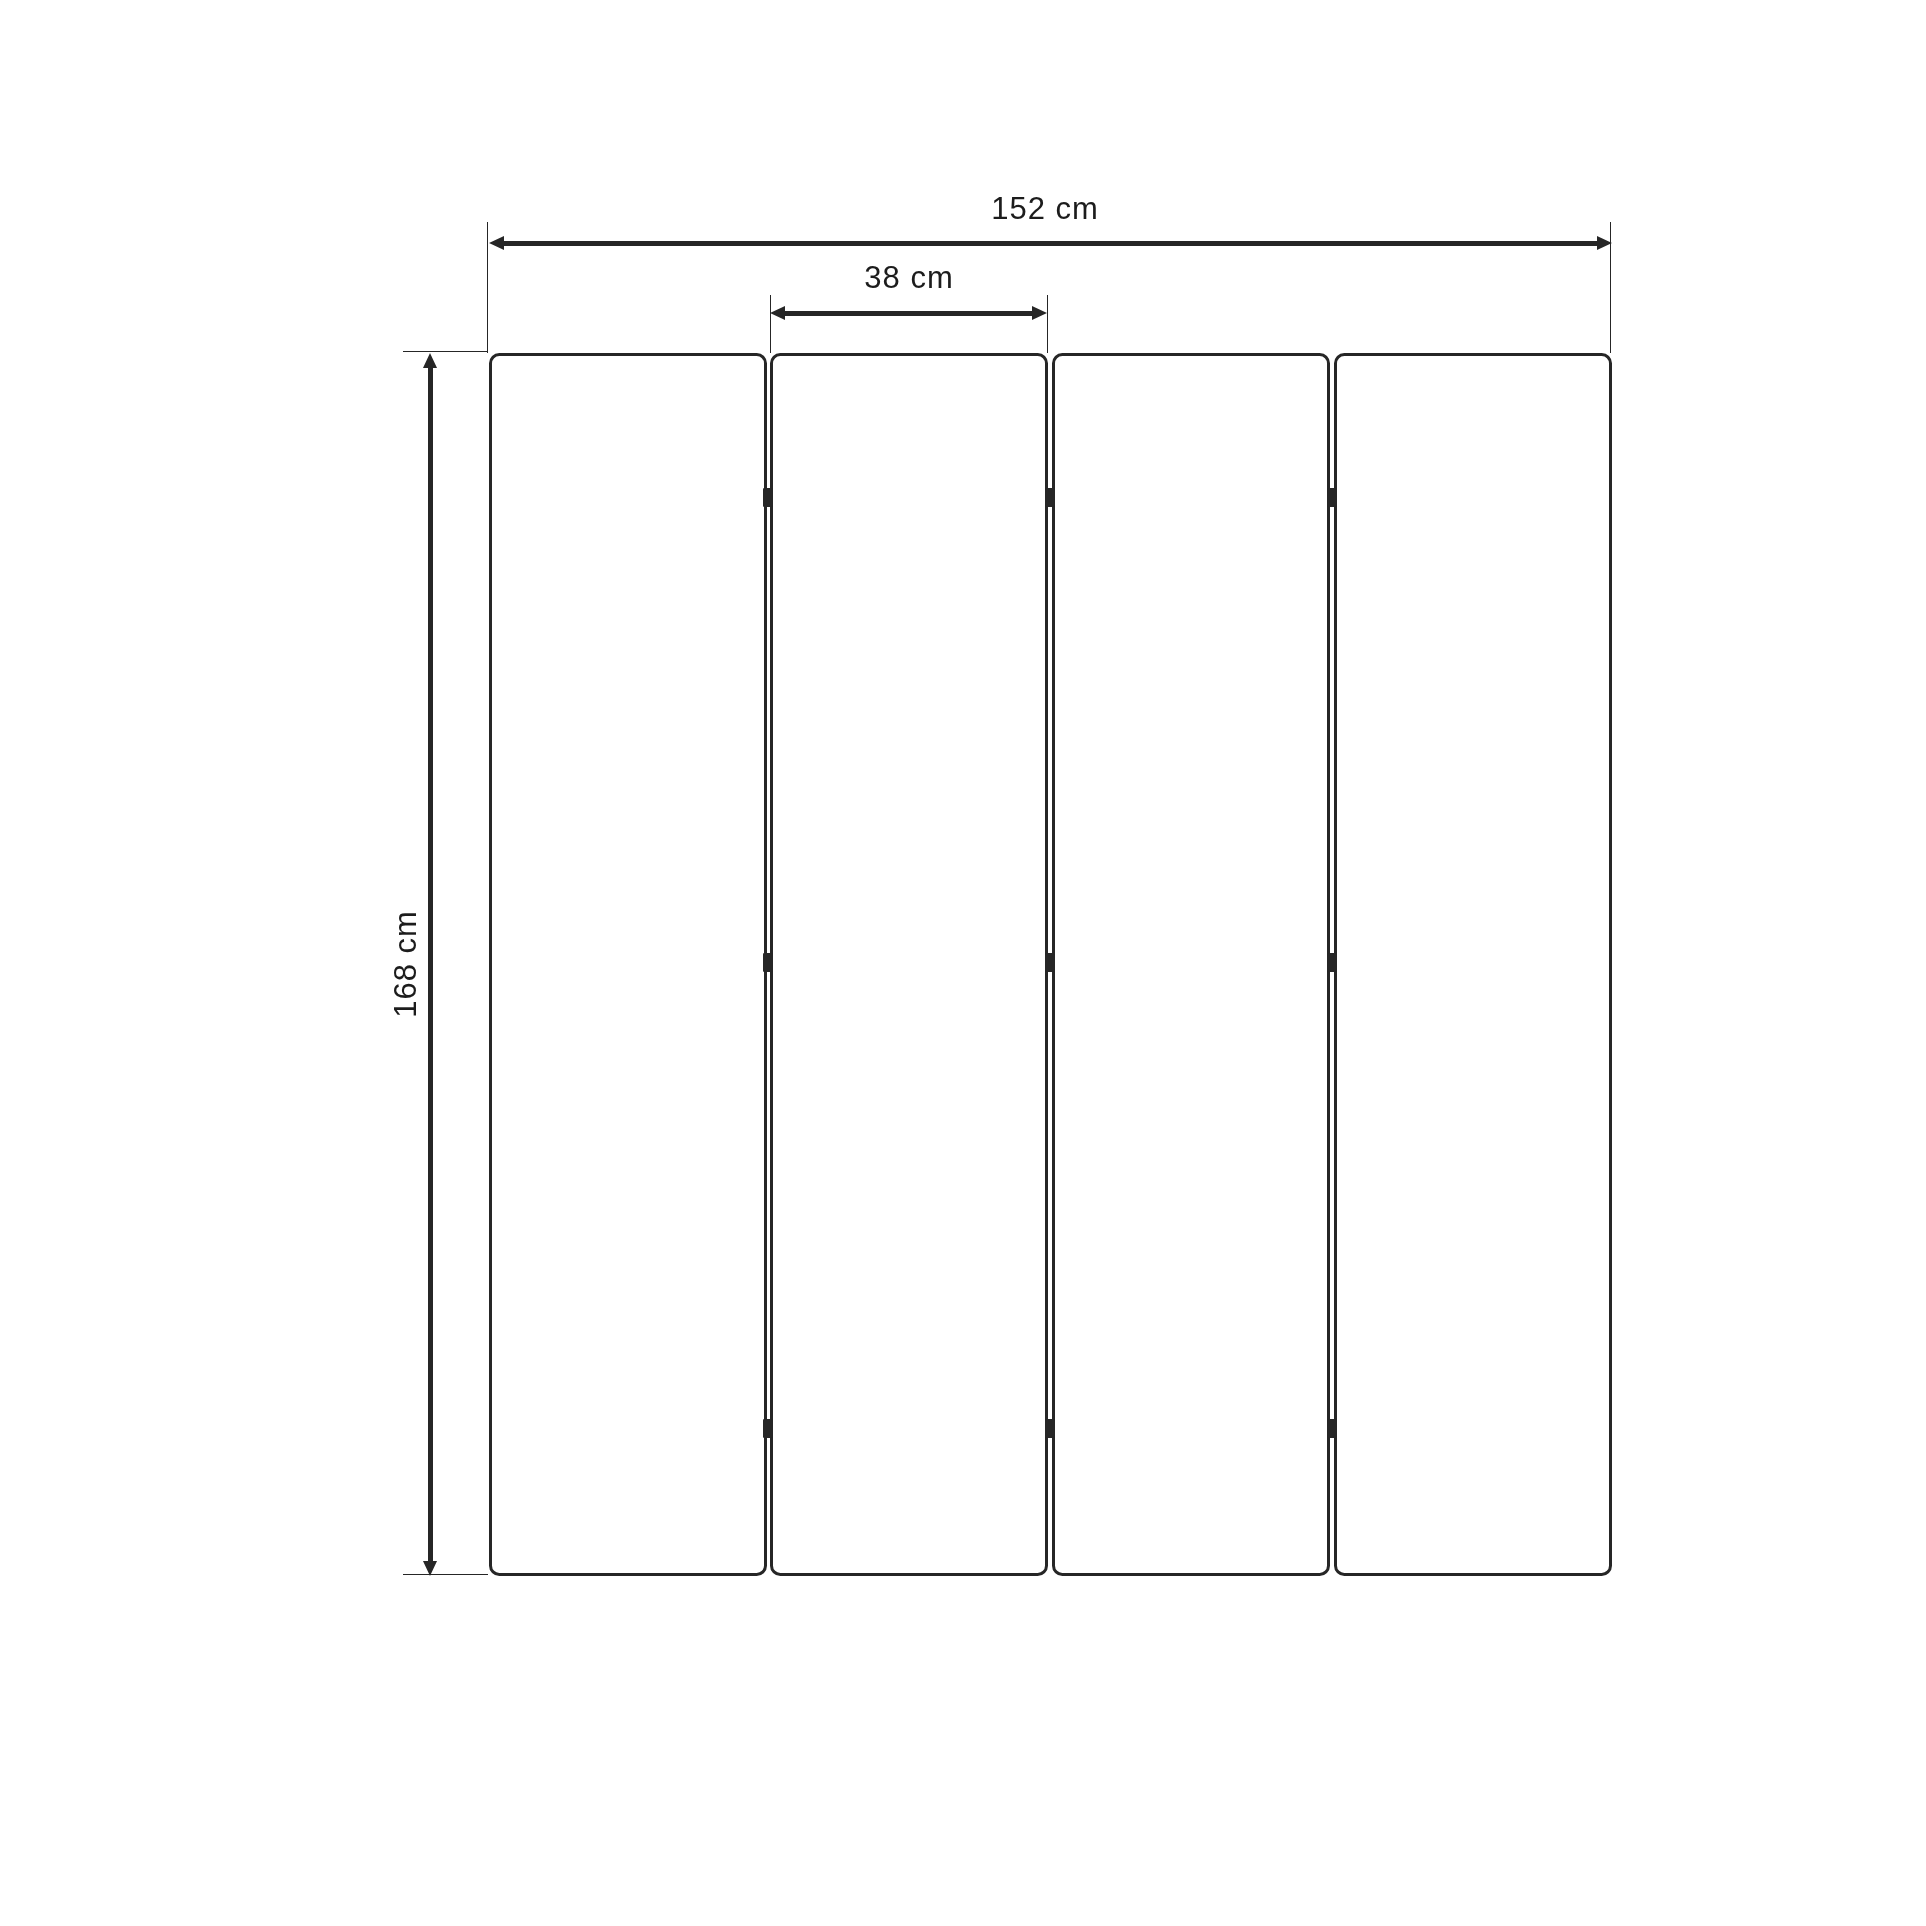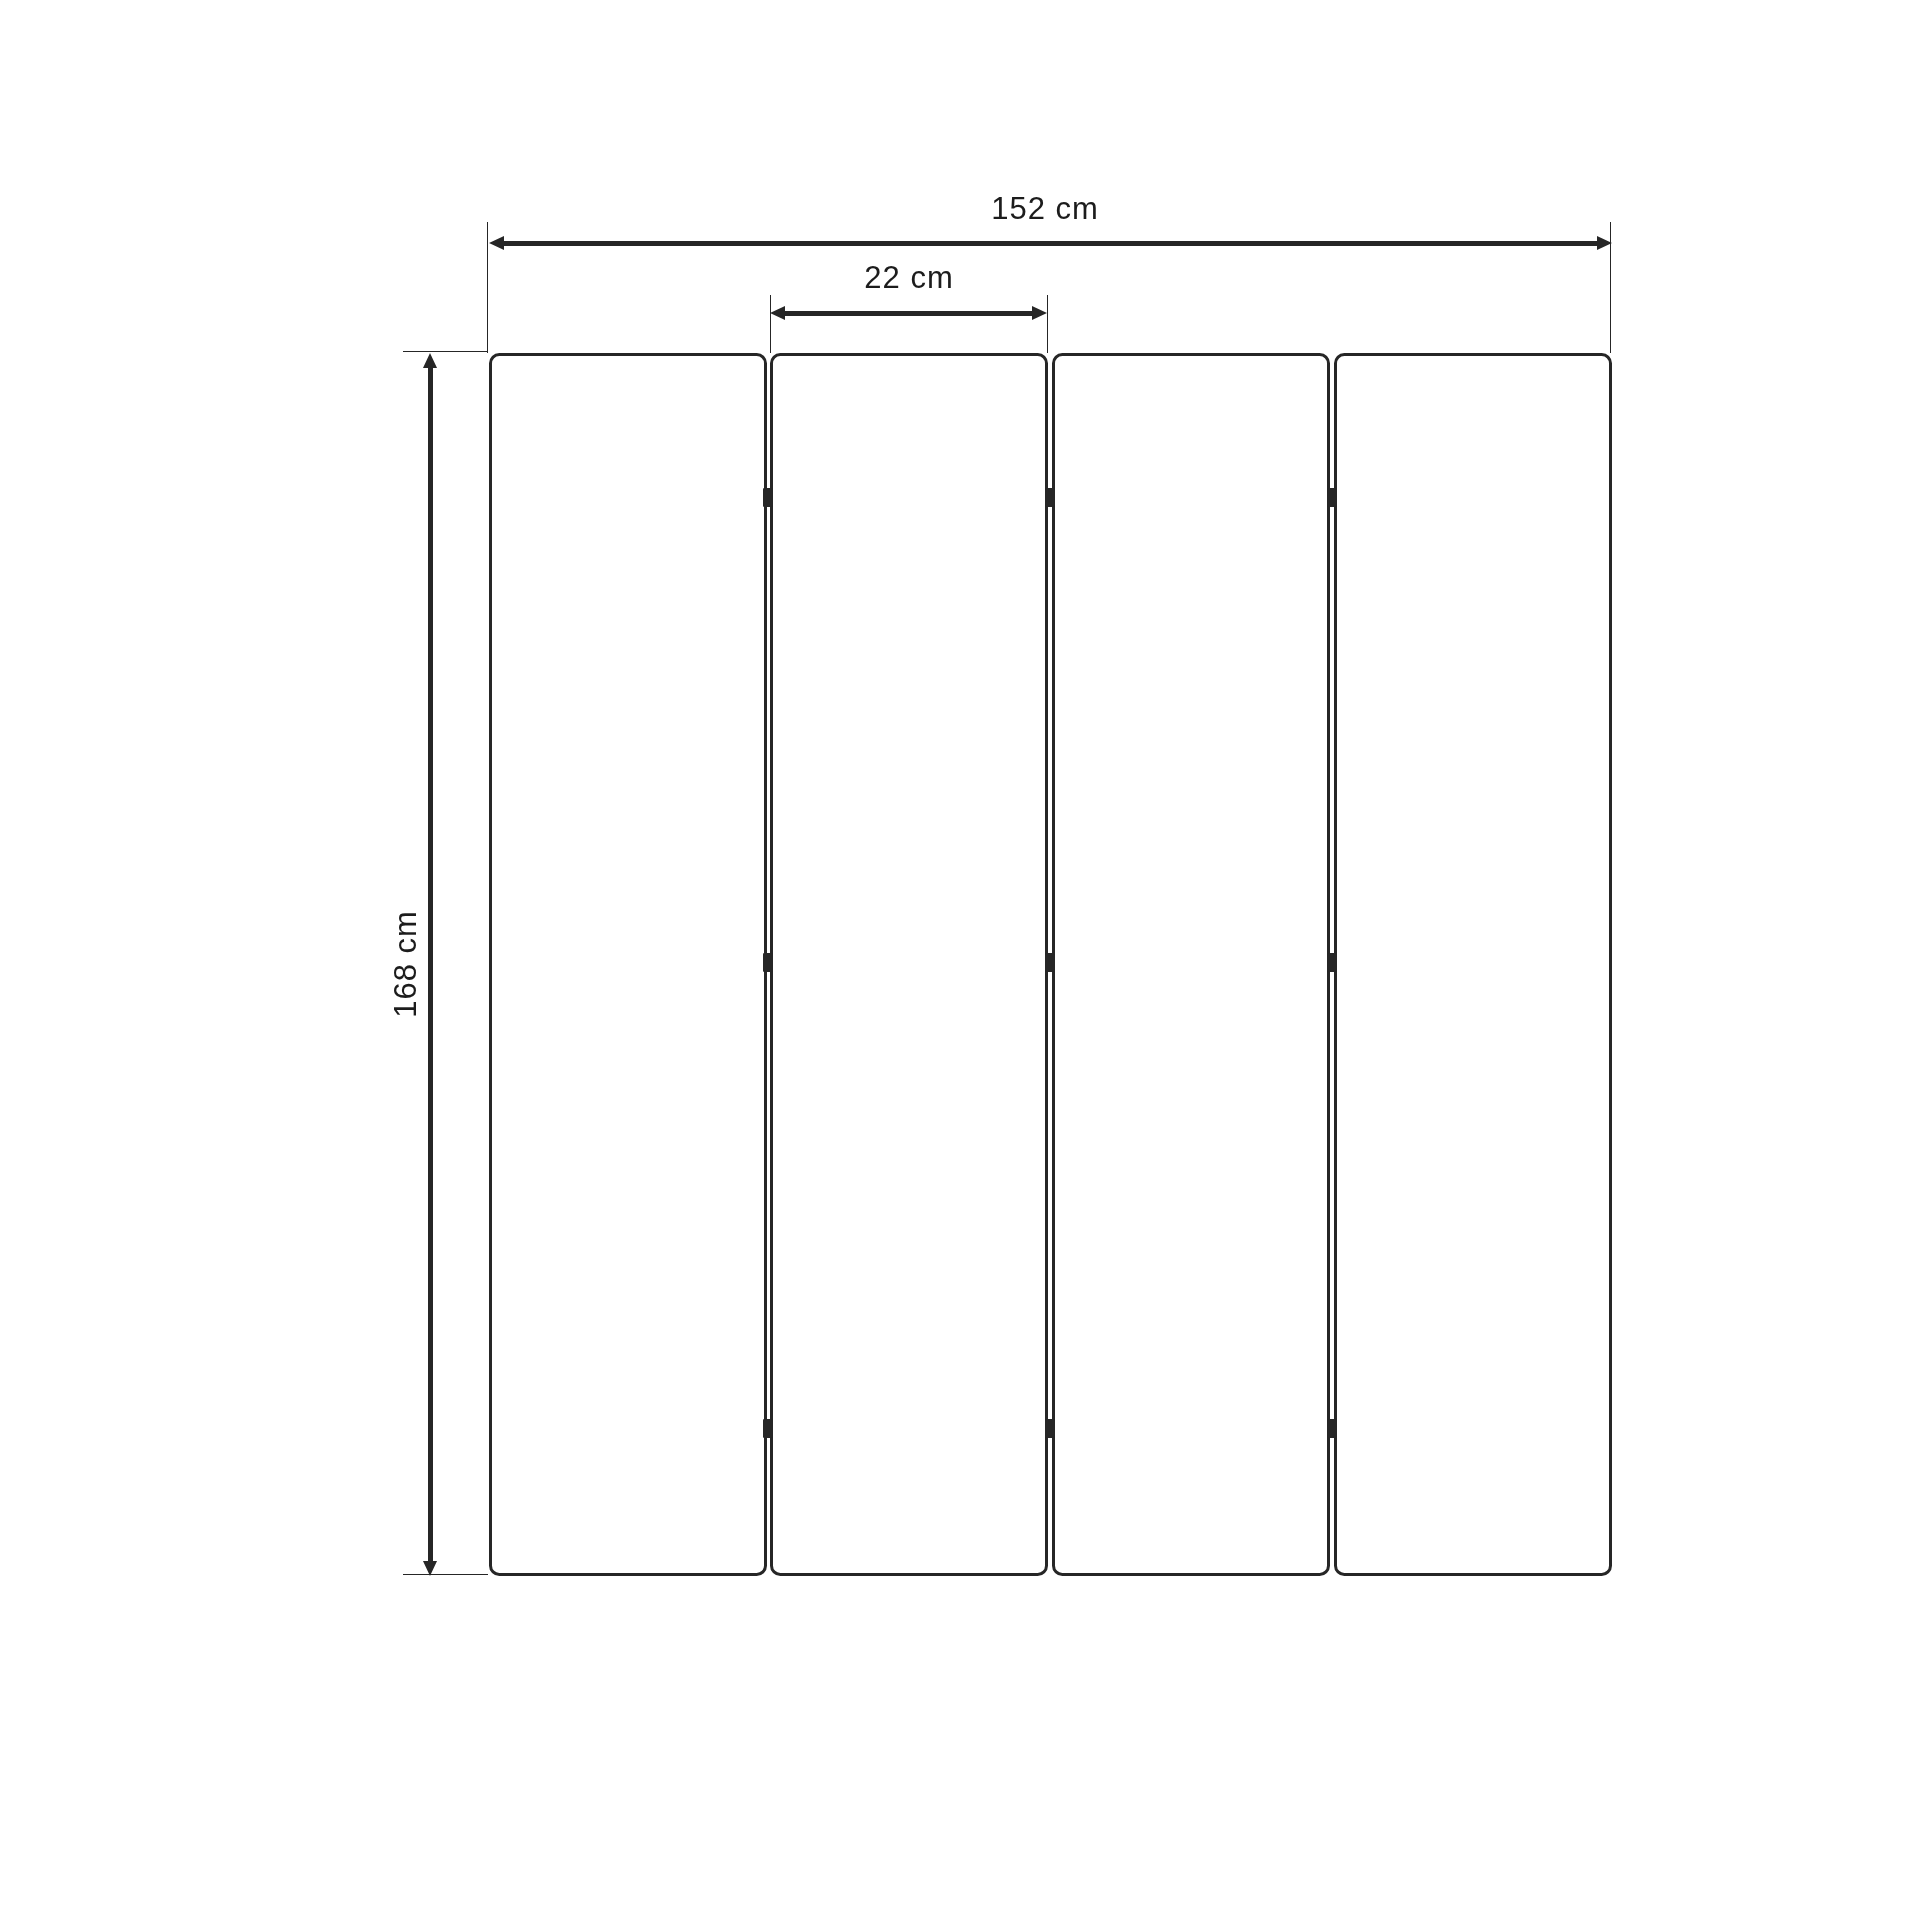--- a/index.html
+++ b/index.html
@@ -83,21 +83,21 @@
   <div class="dimbar" style="left:467px;top:241px;width:1095px;height:4.5px;"></div>
   <div class="ah left" style="left:453px;top:236px;"></div>
   <div class="ah right" style="left:1561px;top:236px;"></div>
   <div class="dim-label h" style="left:1009px;top:190px;">152 cm</div>
 
   <div class="ext" style="left:734px;top:295px;width:1.3px;height:58px;"></div>
   <div class="ext" style="left:1011px;top:295px;width:1.3px;height:58px;"></div>
   <div class="dimbar" style="left:749px;top:311px;width:249px;height:4.5px;"></div>
   <div class="ah left" style="left:734px;top:306px;"></div>
   <div class="ah right" style="left:996px;top:306px;"></div>
-  <div class="dim-label h" style="left:873px;top:259px;">22 cm</div>
+  <div class="dim-label h" style="left:873px;top:259px;">38 cm</div>
 
   <div class="ext" style="left:367px;top:351px;width:85px;height:1.3px;"></div>
   <div class="ext" style="left:367px;top:1574px;width:85px;height:1.3px;"></div>
   <div class="dimbar" style="left:392px;top:367px;width:4.5px;height:1195px;"></div>
   <div class="ah up" style="left:387px;top:353px;"></div>
   <div class="ah down" style="left:387px;top:1561px;"></div>
   <div class="dim-label v" style="left:369px;top:964px;">168 cm</div>
 
 </div>
 

